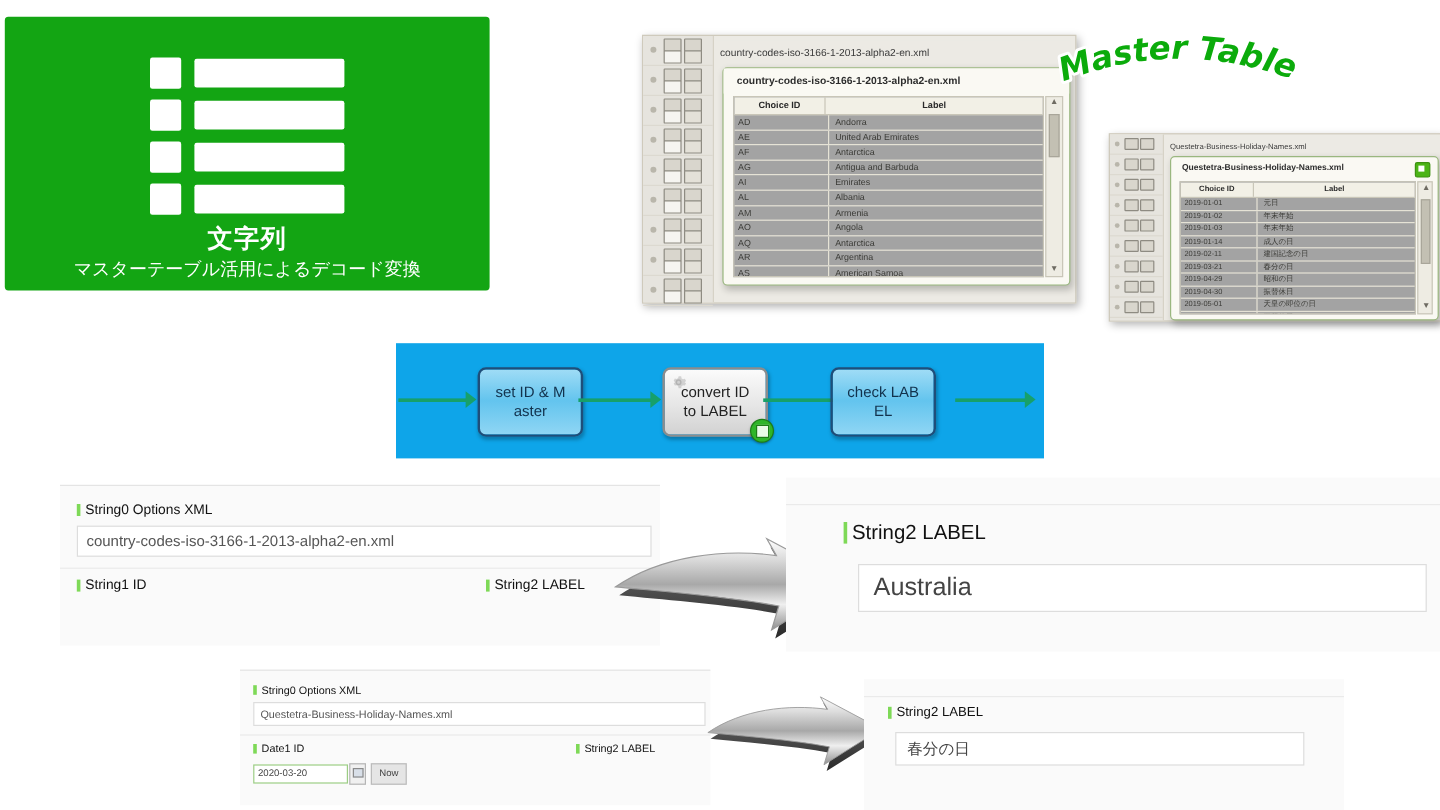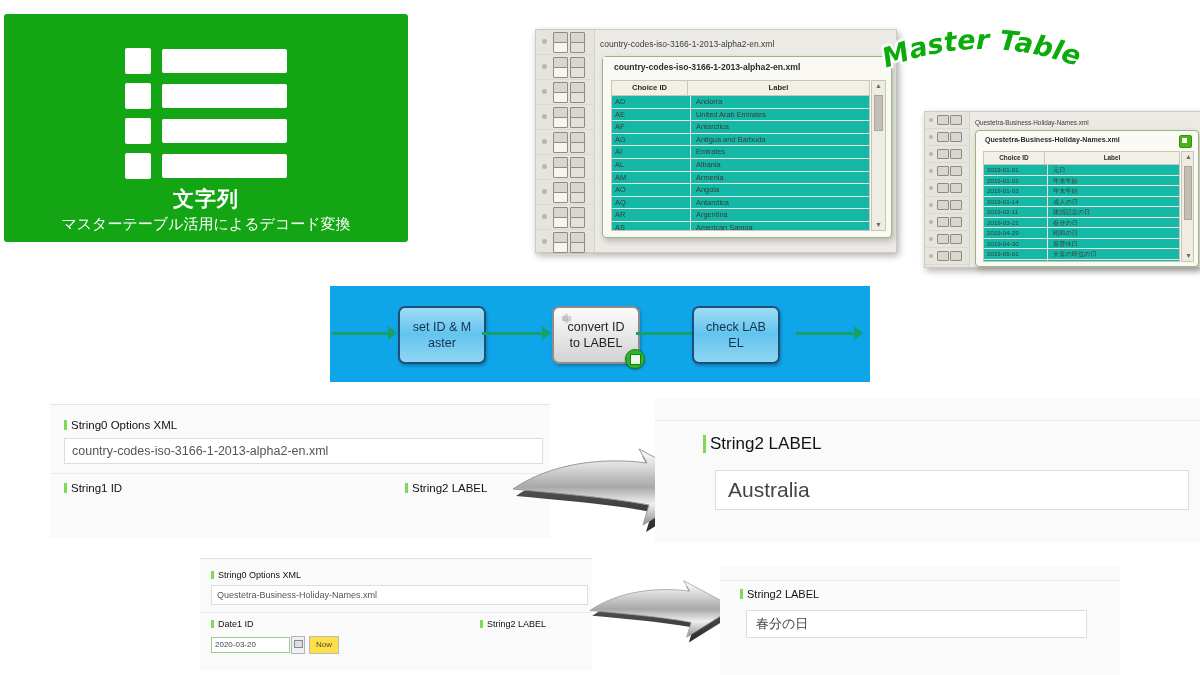--- a/index.html
+++ b/index.html
@@ -46,21 +46,21 @@
   .gb.d{left:17px;top:10px;background:#e4e1d8;}
 
   
   #pop-country{position:absolute;left:66px;top:26px;width:288px;height:180px;
      background:#faf9f3;border:1px solid #9ab77f;border-radius:4px;
      box-shadow:2px 3px 6px rgba(0,0,0,.22);}
   #pop-country .ptitle{height:21px;line-height:21px;font-size:8.6px;font-weight:bold;
      color:#2d2d2d;padding-left:11px;background:#faf9f3;}
 
   .tbl{position:absolute;left:8px;right:21px;top:23px;bottom:6px;
-       border:1px solid #c9c6b8;background:#14b8a6;overflow:hidden;}
+       border:1px solid #c9c6b8;background:#a3a3a3;overflow:hidden;}
   .thead{display:flex;height:14px;background:#f2f0e6;border-bottom:1px solid #c9c6b8;}
   .thead div{font-size:7.6px;font-weight:bold;color:#2a2a2a;text-align:center;
              line-height:14px;}
   .th-id{width:75px;border-right:1px solid #c9c6b8;}
   .th-lb{flex:1;}
   .trow{display:flex;height:11.6px;border-bottom:1px solid #e6e3d6;}
   .trow div{font-size:7.4px;color:#3b3b37;line-height:11.6px;}
   .td-id{width:75px;padding-left:3px;border-right:1px solid #e6e3d6;}
   .td-lb{flex:1;padding-left:5px;}
   .sbar{position:absolute;right:5px;top:23px;bottom:6px;width:13px;
@@ -153,21 +153,21 @@
   #res2{left:720px;top:566px;width:400px;height:109px;background:#fafafa;}
   #res2 .flabel{font-size:11px;}
 
   .datebox{display:flex;align-items:center;}
   .dateinput{width:74px;height:14px;background:#fff;border:1px solid #9ccd84;
      font-size:8px;color:#444;line-height:14px;padding-left:3px;}
   .calbtn{width:12px;height:16px;background:#f0f0f0;border:1px solid #b5b5b5;
      margin-left:1px;position:relative;}
   .calbtn::after{content:"";position:absolute;left:2px;top:3px;width:7px;height:6px;
      border:1px solid #8a8a8a;background:#d8dfe8;}
-  .nowbtn{margin-left:4px;height:16px;padding:0 6px;background:#fde047;
+  .nowbtn{margin-left:4px;height:16px;padding:0 6px;background:#e5e5e5;
      border:1px solid #bbb;font-size:8px;color:#444;line-height:16px;}
 
   
   .bigarrow{position:absolute;}
 </style>
 </head>
 <body>
 
 <div class="abs" id="hero">
   <div id="hero-icon">

